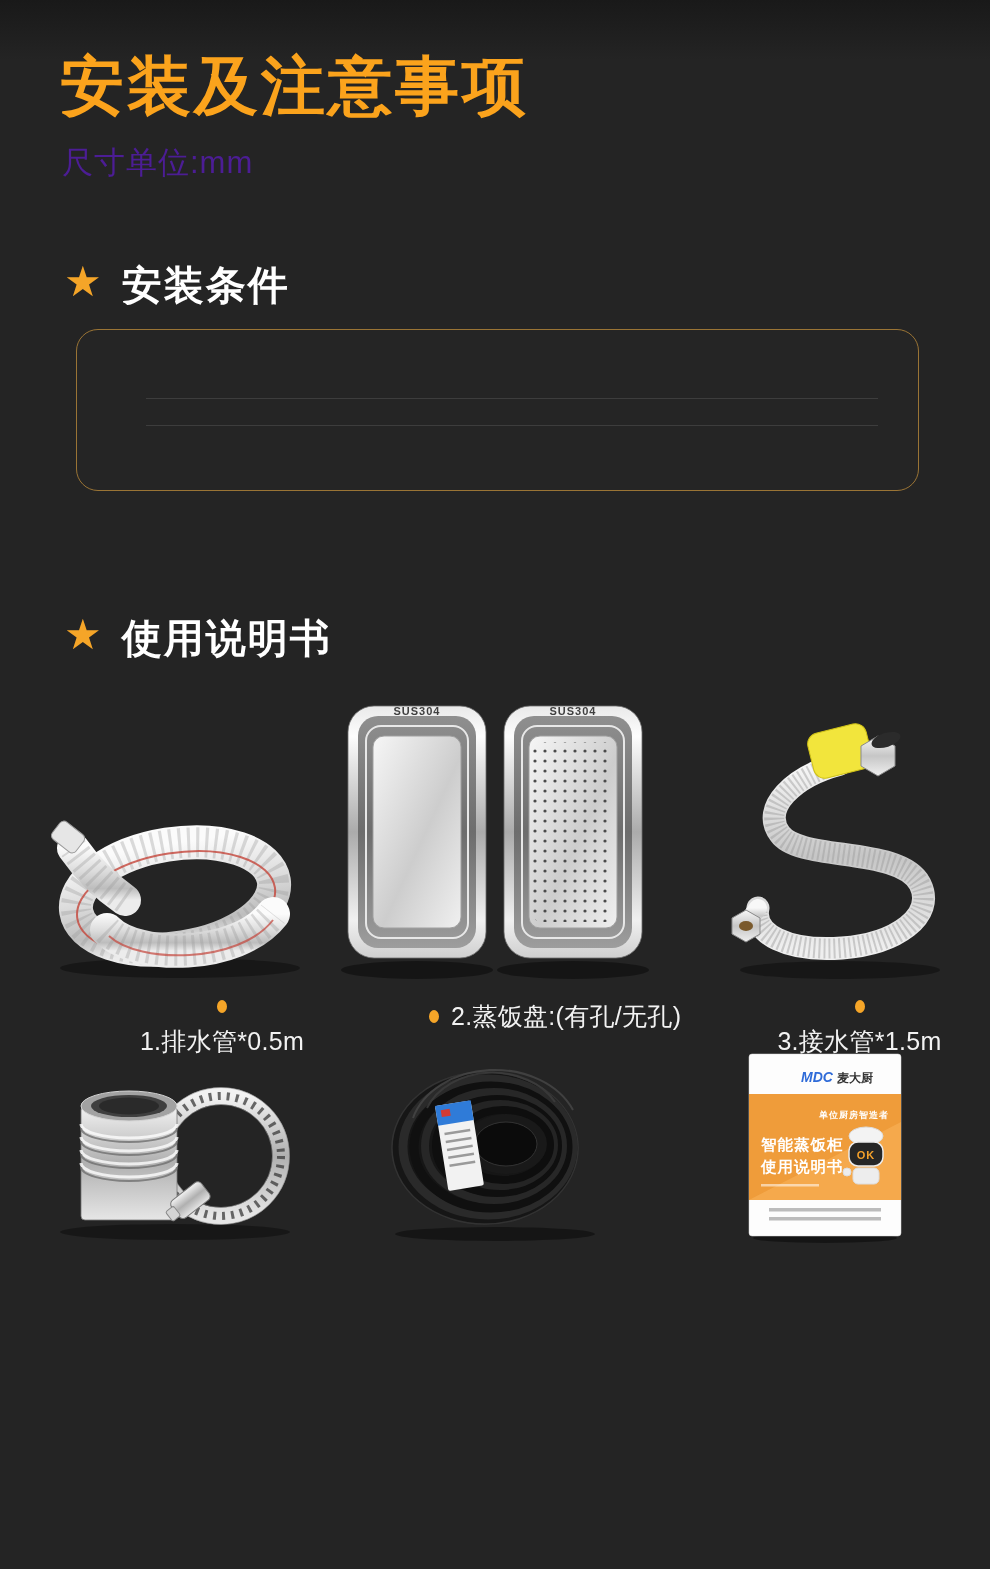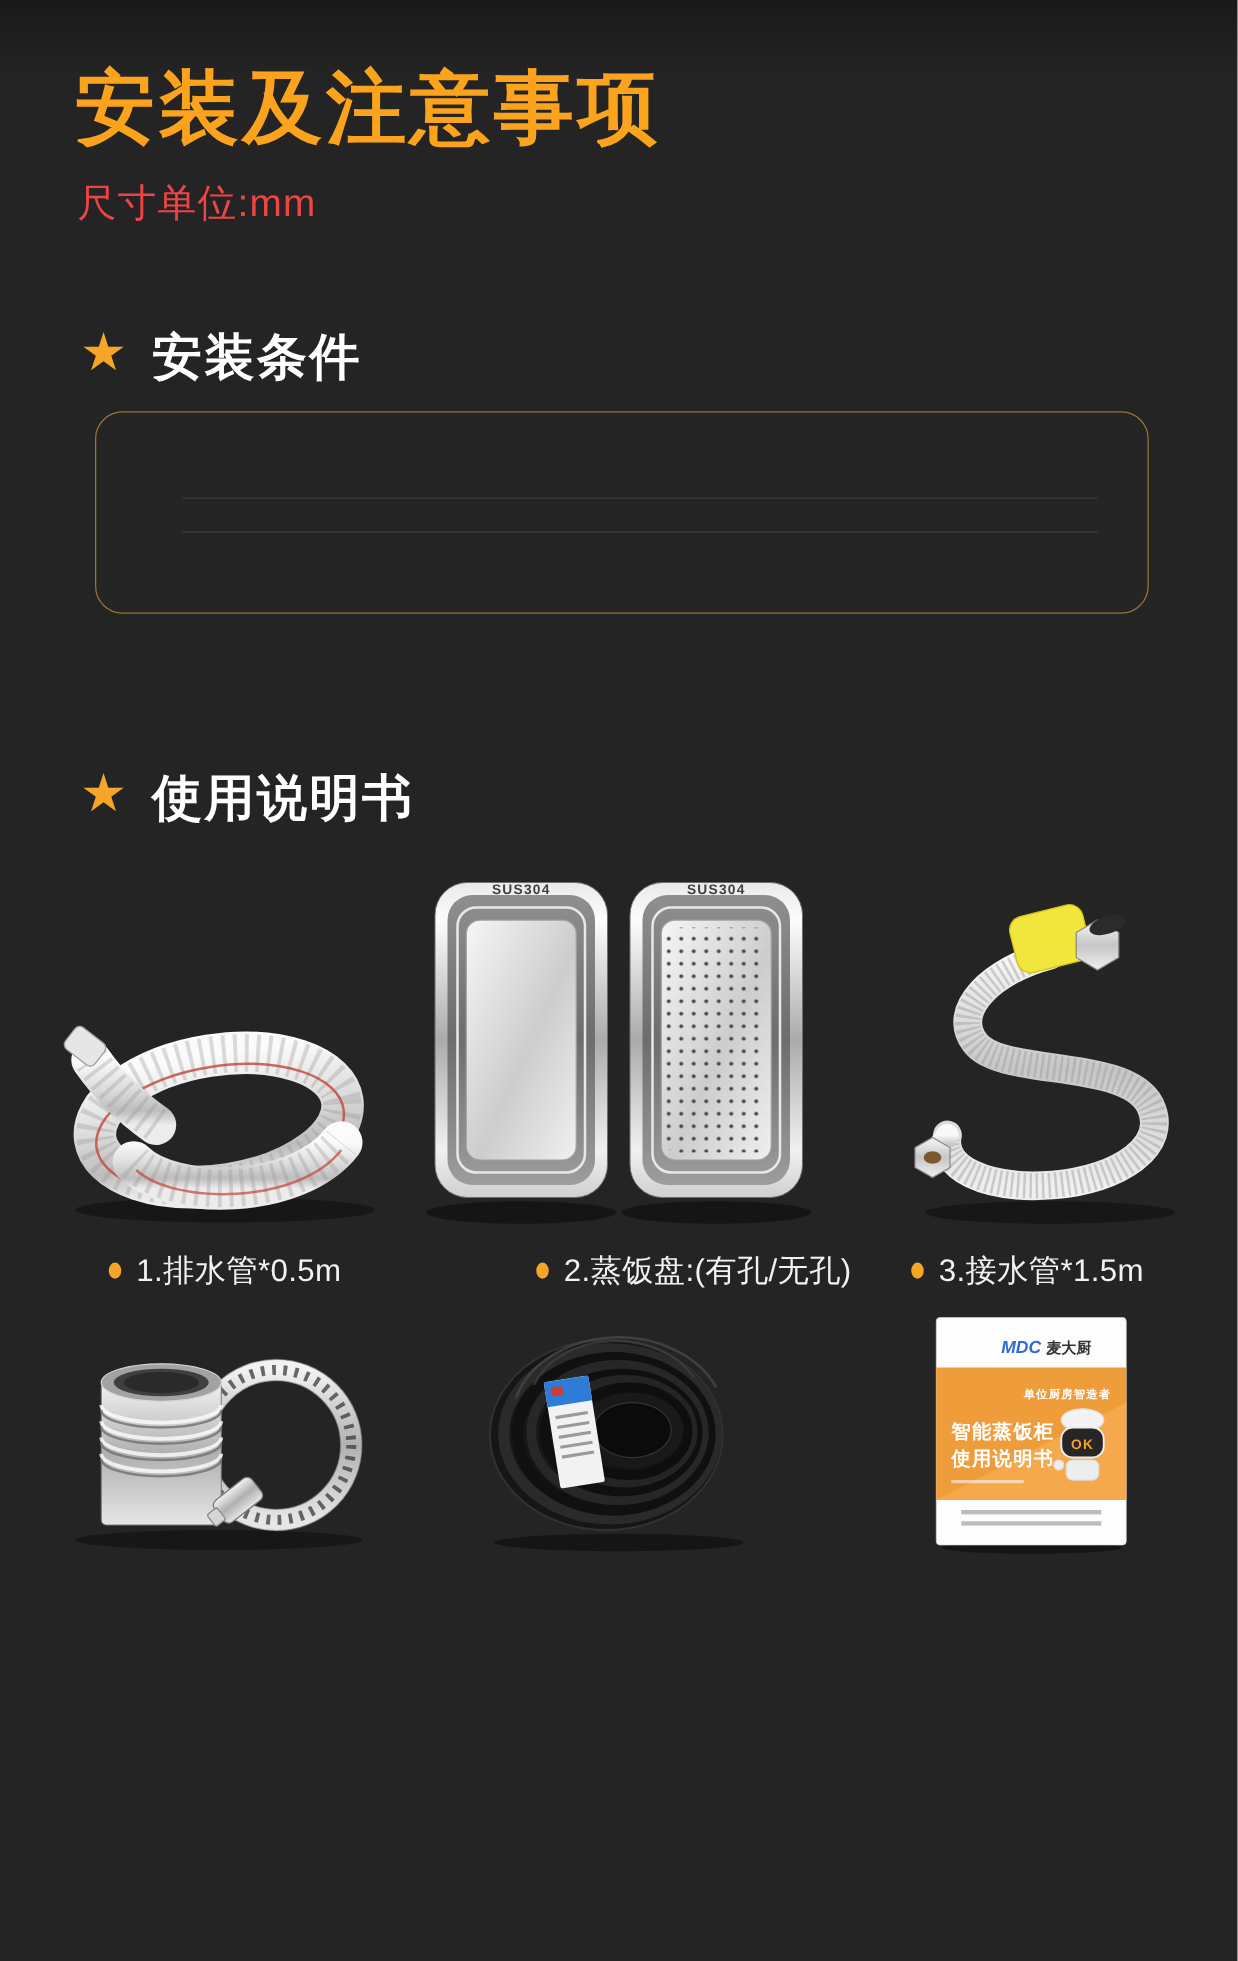--- a/index.html
+++ b/index.html
@@ -10,21 +10,21 @@
     color:#fff;
   }
   .page{position:relative;width:782px;height:1569px;box-sizing:border-box;padding-top:50px;}
 
   
   .page-title{
     margin:0 0 0 60px;
     font-size:64px;font-weight:900;letter-spacing:3px;
     color:#FBA31C;line-height:1.15;
   }
-  .unit-note{margin:18px 0 0 62px;font-size:31px;color:#ef4444;letter-spacing:1px;}
+  .unit-note{margin:18px 0 0 62px;font-size:31px;color:#4c1d95;letter-spacing:1px;}
 
   
   .sec-head{display:flex;align-items:center;gap:20px;margin-left:64px;}
   .star{color:#F5A528;font-size:42px;line-height:1;transform:translateY(-3px);}
   .sec-head h2{margin:0;font-size:40px;font-weight:800;letter-spacing:2px;color:#fff;}
 
   .sec-install{margin-top:74px;}
   .note-box{
     box-sizing:border-box;
     margin:16px 0 0 76px;width:843px;
@@ -37,23 +37,23 @@
   .note p{margin:0;font-size:27px;line-height:1.55;font-weight:700;letter-spacing:.5px;color:#FEFEFE;}
   .divider{height:1px;background:#3D3D3D;margin:26px 0 26px 27px;}
 
   .sec-acc{margin-top:120px;}
   .grid{margin-top:30px;display:grid;grid-template-columns:330px 330px 330px;}
   .cell{display:flex;flex-direction:column;}
   .imgwrap{height:288px;display:flex;align-items:flex-end;justify-content:center;}
   .cell.row2 .imgwrap{height:196px;}
   .cell.row2{margin-top:14px;}
   .caption{display:flex;align-items:center;gap:12px;margin-top:16px;height:34px;box-sizing:border-box;}
-  .cell:nth-child(3n+1) .caption{padding-left:87px;}
+  .cell:nth-child(3n+1) .caption{padding-left:114px;flex-direction:column;}
   .cell:nth-child(3n+2) .caption{padding-left:99px;}
-  .cell:nth-child(3n+3) .caption{padding-left:69px;}
+  .cell:nth-child(3n+3) .caption{padding-left:69px;flex-direction:column;}
   .caption .dot2{flex:0 0 auto;width:10px;height:13px;border-radius:50%;background:#F5A528;}
   .caption span{font-size:25px;font-weight:500;color:#F2F2F2;letter-spacing:.3px;white-space:nowrap;}
 
   svg text{font-family:"Liberation Sans","DejaVu Sans",sans-serif;}
 </style>
 </head>
 <body>
 
 <div class="page">
 

